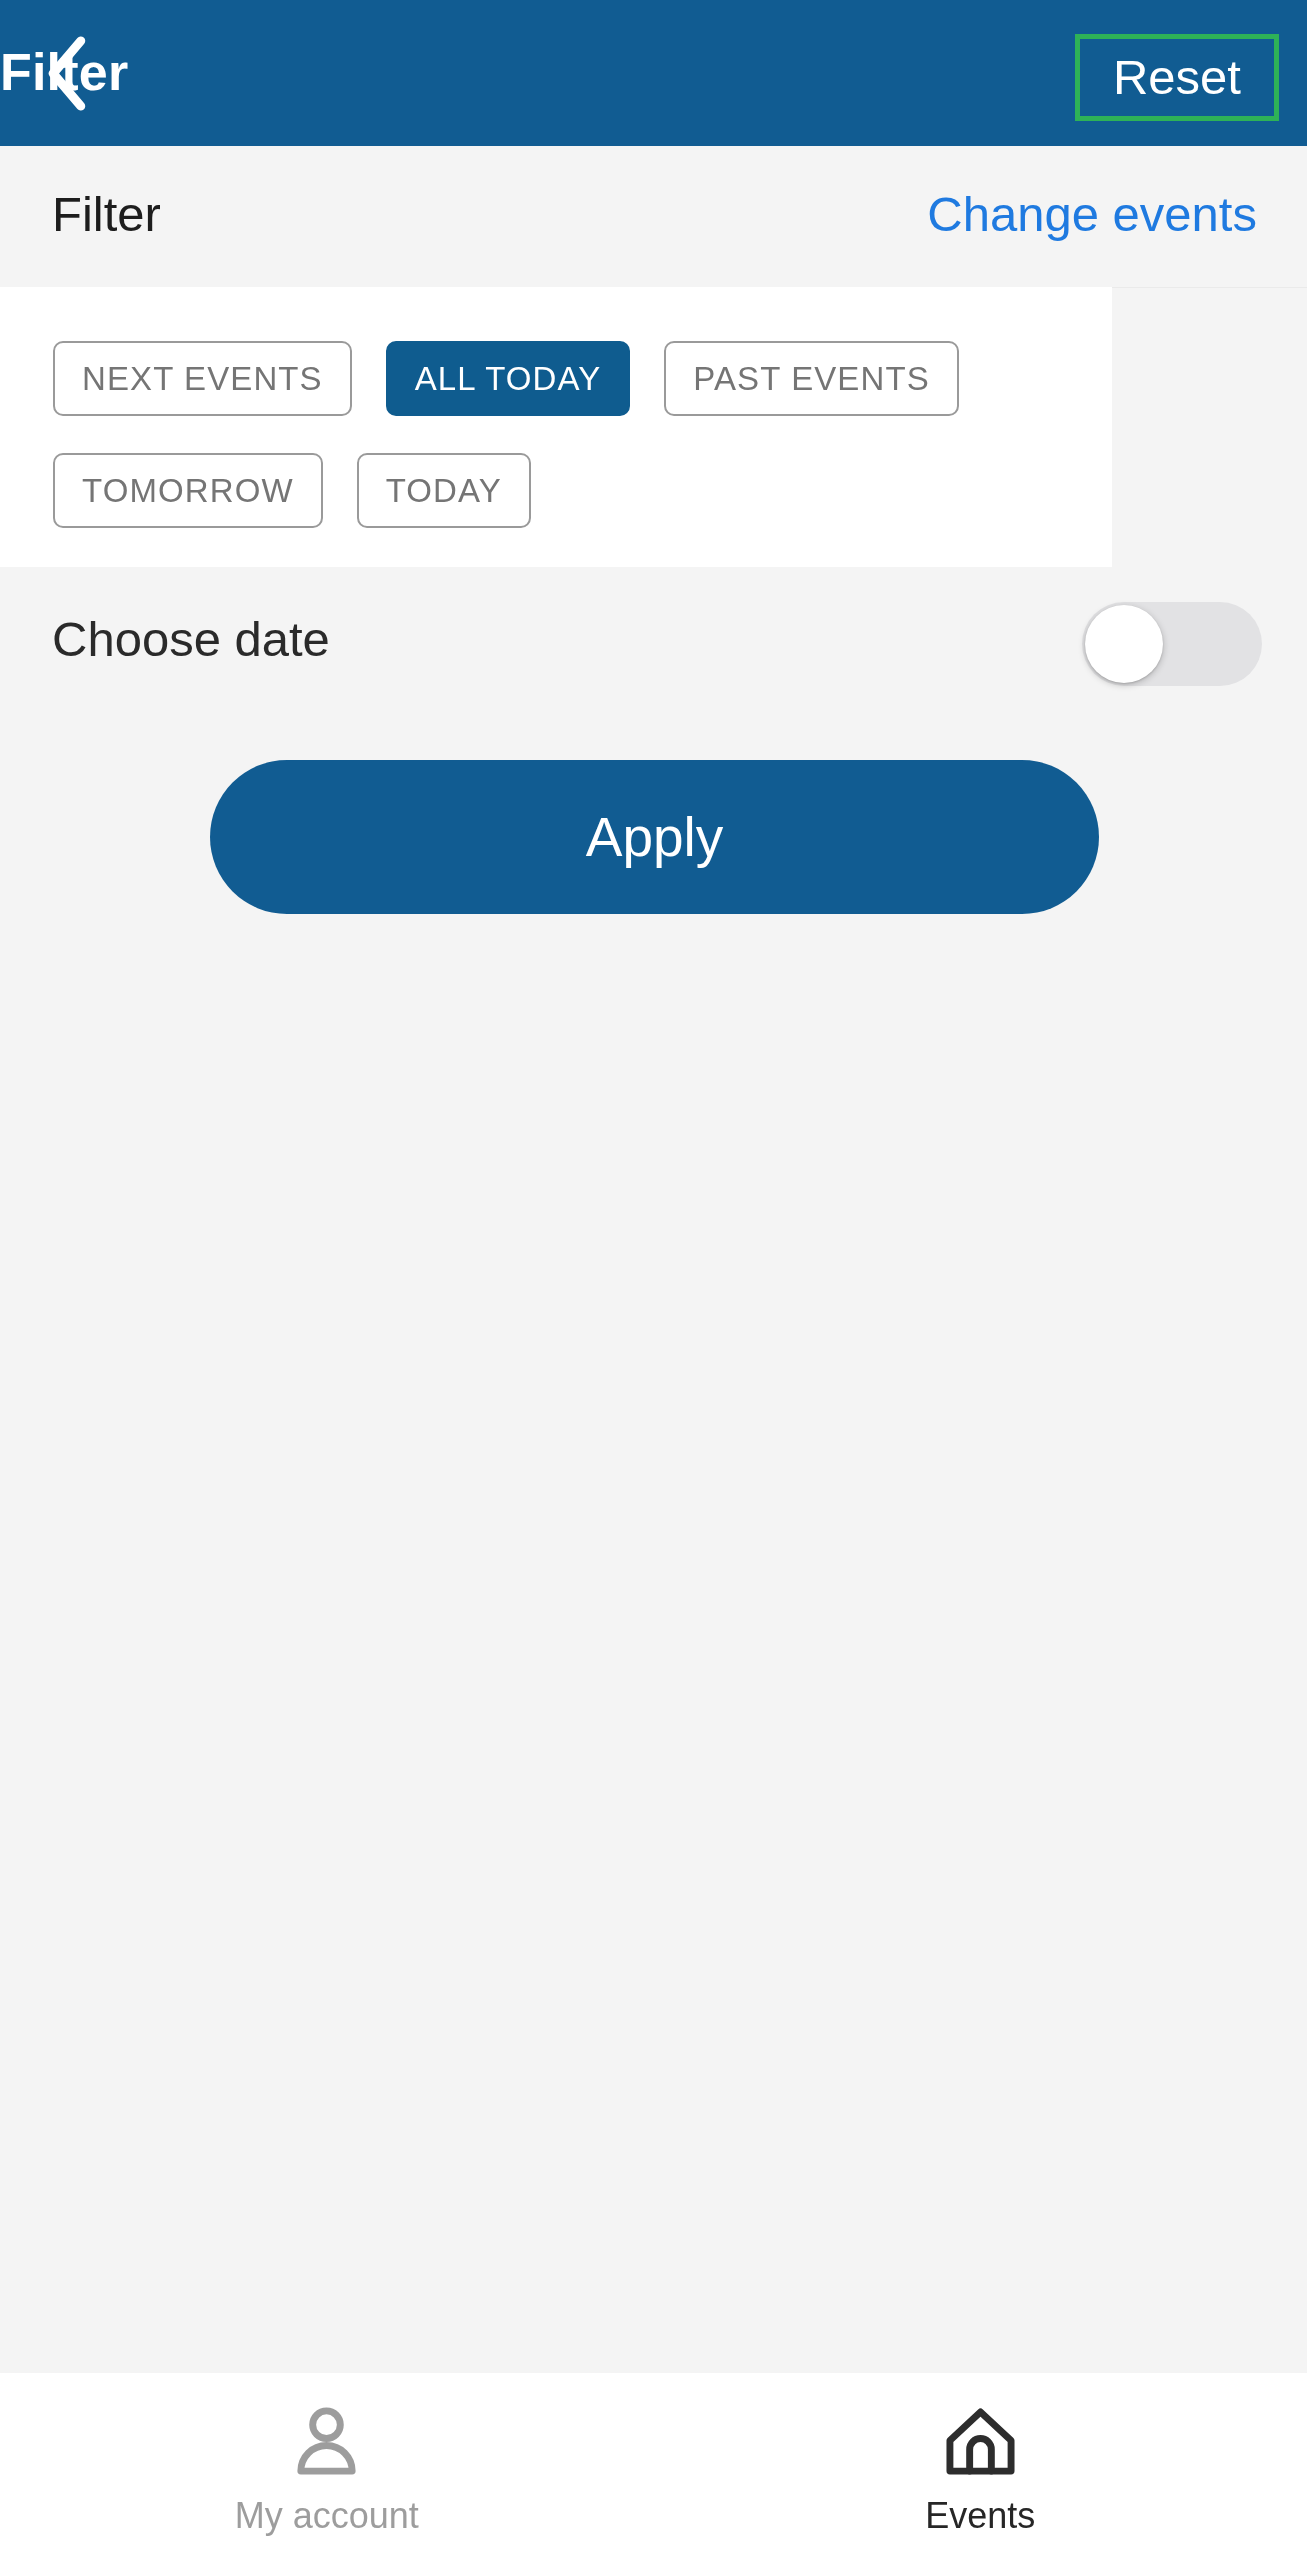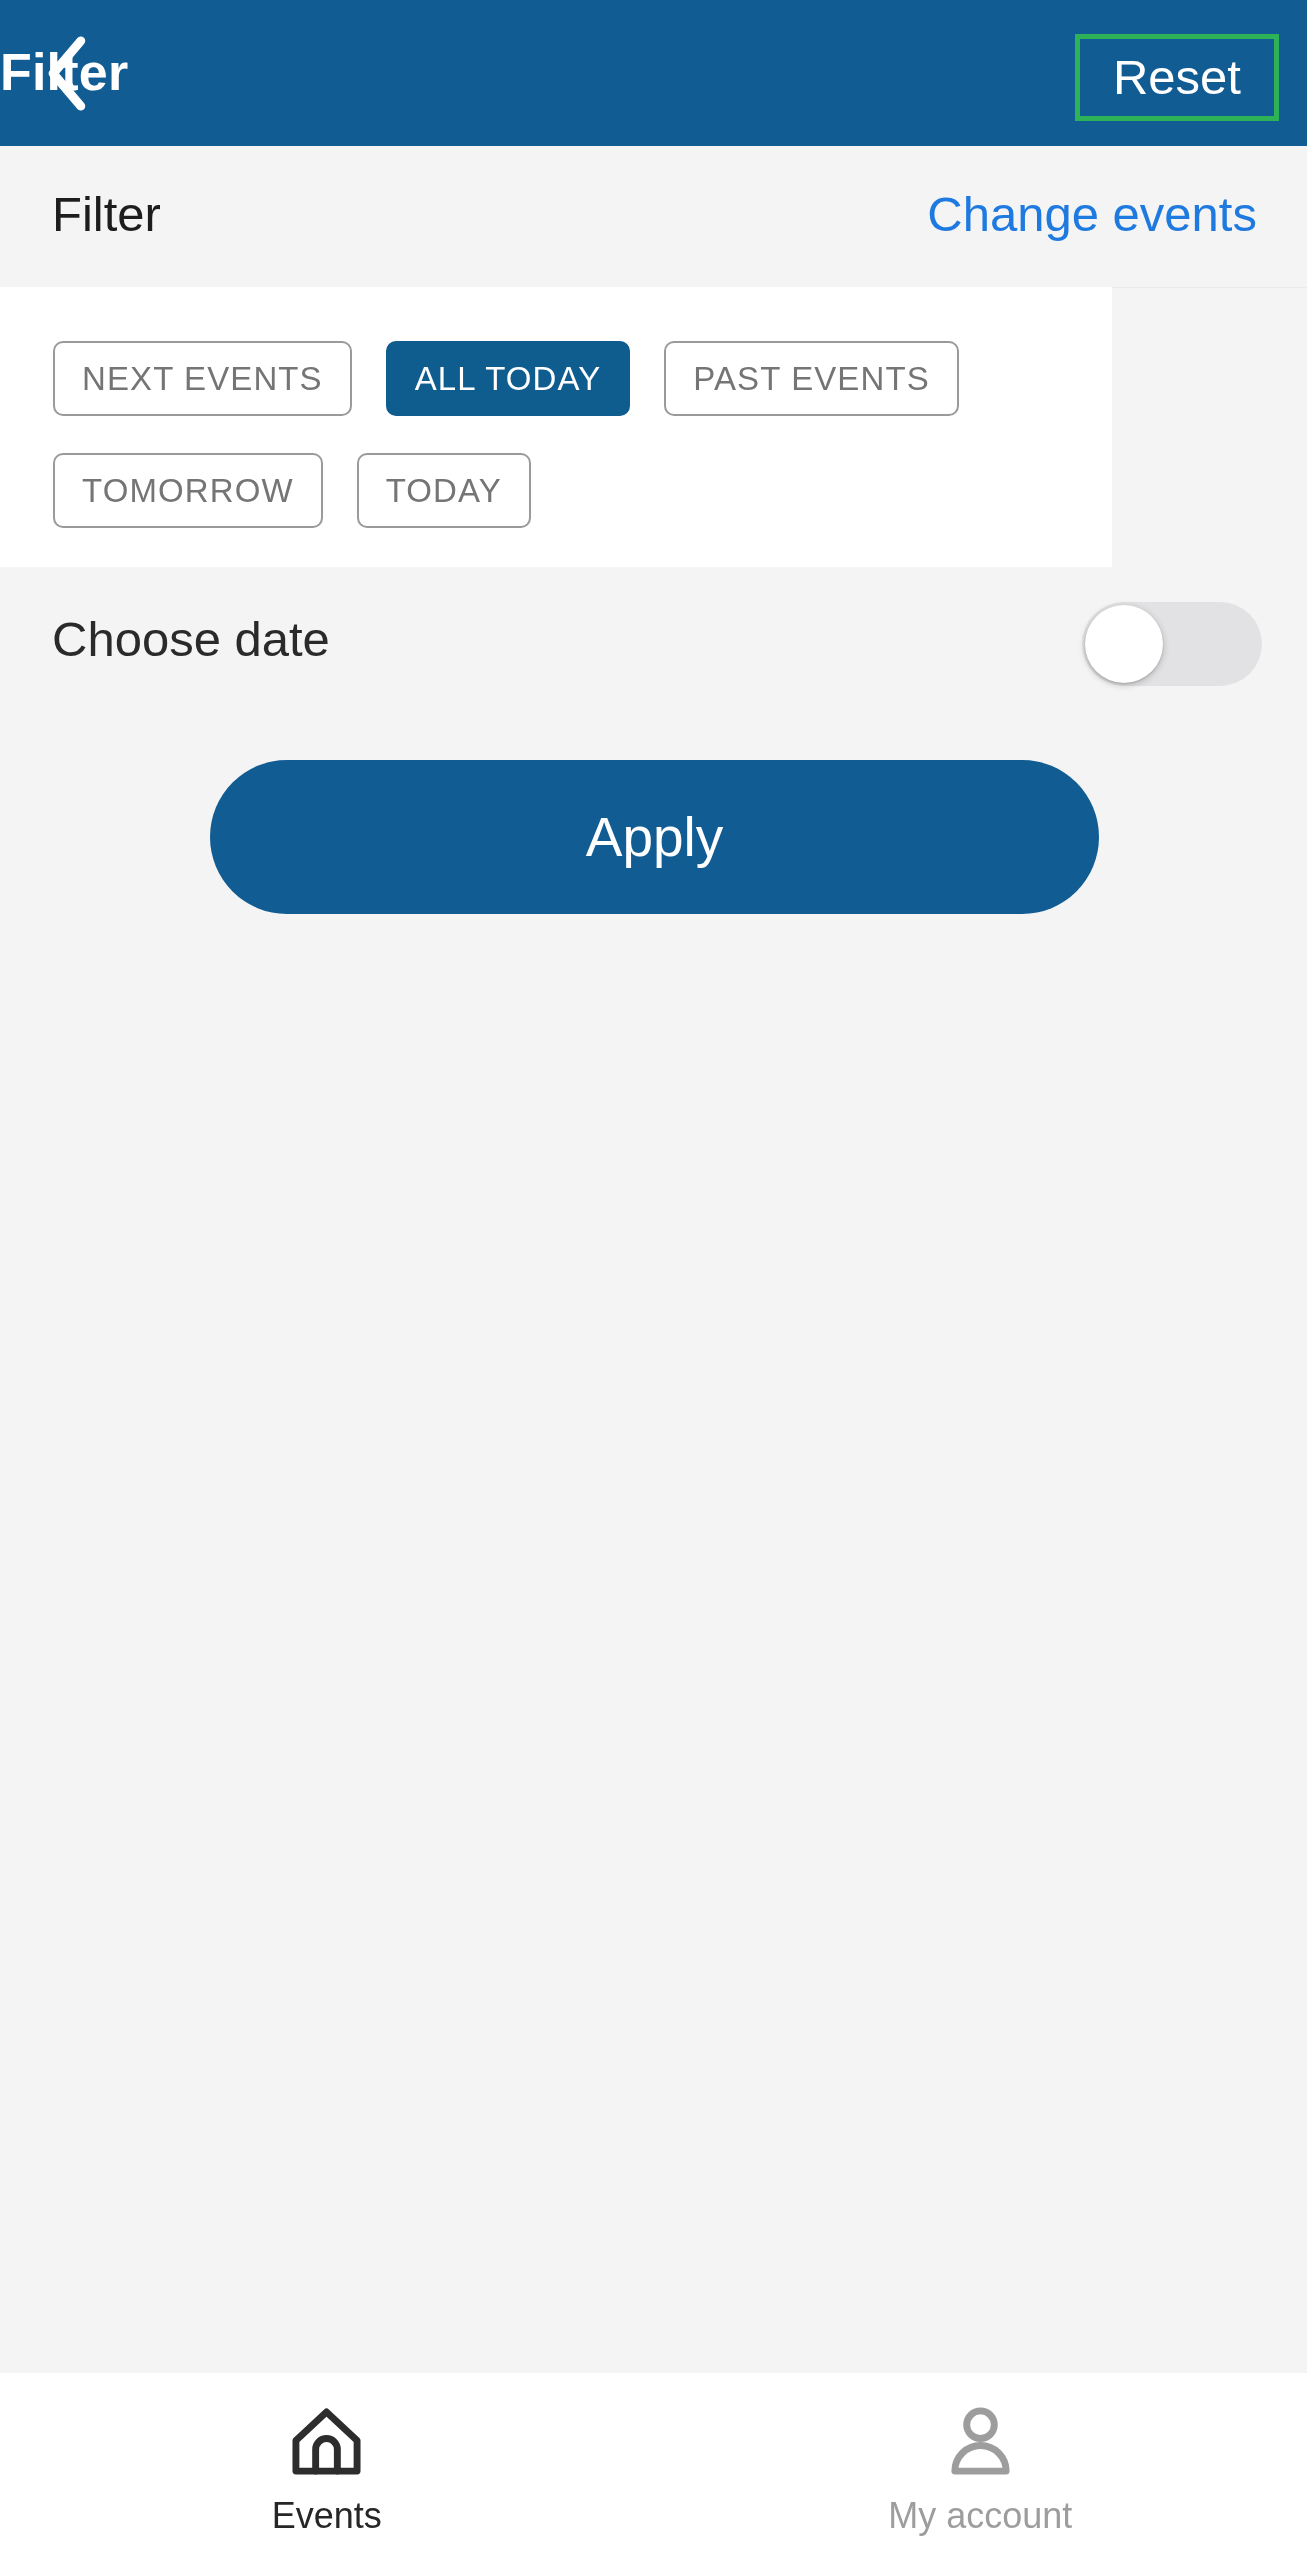--- a/index.html
+++ b/index.html
@@ -290,35 +290,35 @@
       </div>
     </div>
 
     <div class="apply-btn">
       <span class="apply-label">Apply</span>
     </div>
   </div>
 
   <div class="bottom-nav">
 
+    <div class="nav-item inactive">
+      <div class="nav-icon">
+        <svg width="75" height="75" viewBox="0 0 76 76" fill="none" xmlns="http://www.w3.org/2000/svg">
+          <circle cx="38" cy="21" r="14" stroke="#9d9d9d" stroke-width="7"></circle>
+          <path d="M12 68 A26 26 0 0 1 64 68 Z" stroke="#9d9d9d" stroke-width="7" stroke-linejoin="round" fill="none"></path>
+        </svg>
+      </div>
+      <div class="nav-label">My account</div>
+    </div>
+
     <div class="nav-item active">
       <div class="nav-icon">
         <svg width="75" height="71" viewBox="0 0 76 72" fill="none" xmlns="http://www.w3.org/2000/svg">
           <path d="M7 35 L38 6 L69 35 L69 66 L7 66 Z" stroke="#2d2d2d" stroke-width="7" stroke-linejoin="round" stroke-linecap="round"></path>
           <path d="M27 66 L27 44 A11 11 0 0 1 49 44 L49 66" stroke="#2d2d2d" stroke-width="7" stroke-linejoin="round" stroke-linecap="round" fill="none"></path>
         </svg>
       </div>
       <div class="nav-label">Events</div>
     </div>
-
-    <div class="nav-item inactive">
-      <div class="nav-icon">
-        <svg width="75" height="75" viewBox="0 0 76 76" fill="none" xmlns="http://www.w3.org/2000/svg">
-          <circle cx="38" cy="21" r="14" stroke="#9d9d9d" stroke-width="7"></circle>
-          <path d="M12 68 A26 26 0 0 1 64 68 Z" stroke="#9d9d9d" stroke-width="7" stroke-linejoin="round" fill="none"></path>
-        </svg>
-      </div>
-      <div class="nav-label">My account</div>
-    </div>
   </div>
 
 </div>
 
 
 </body></html>

